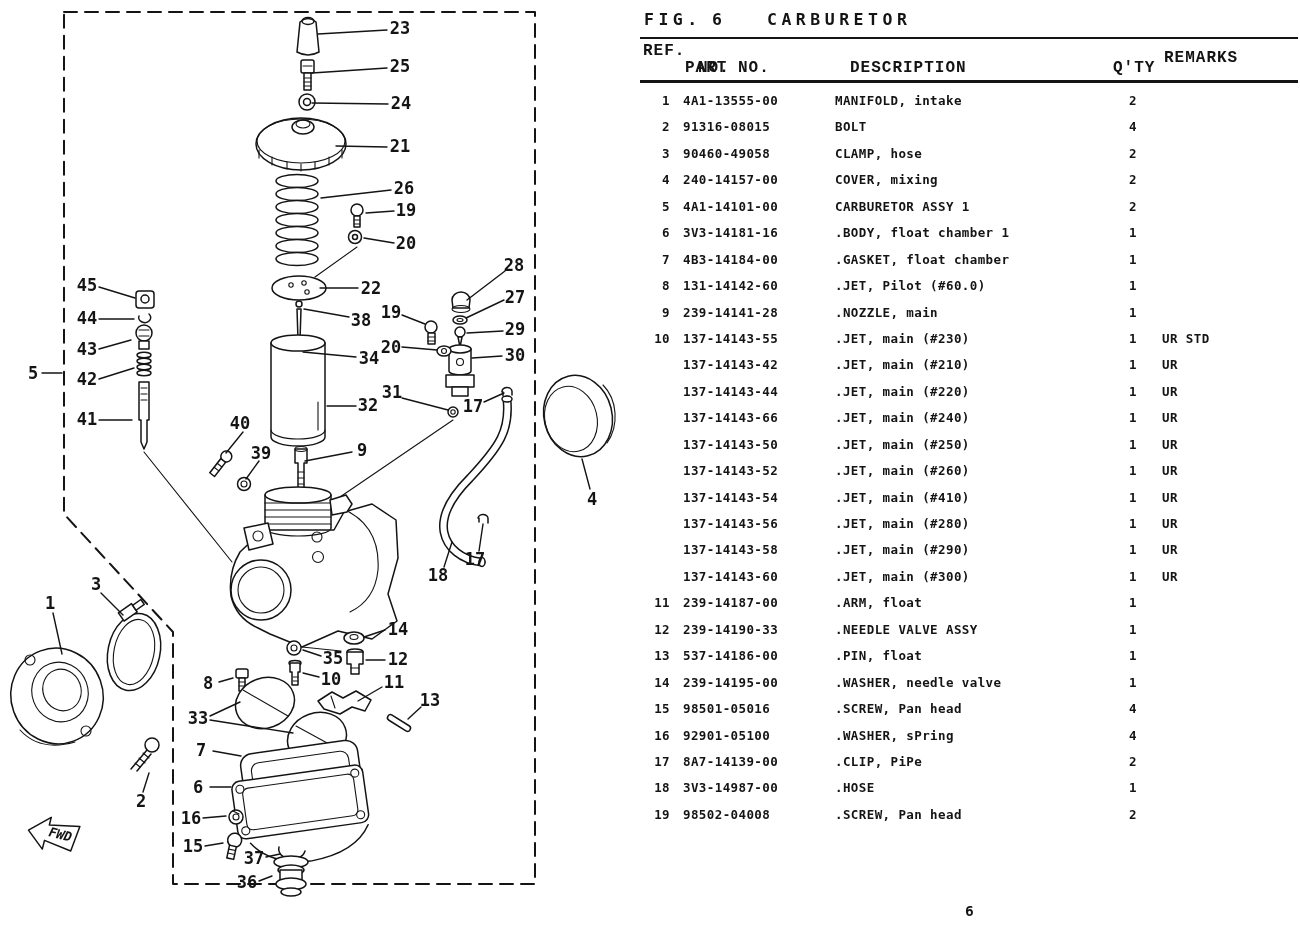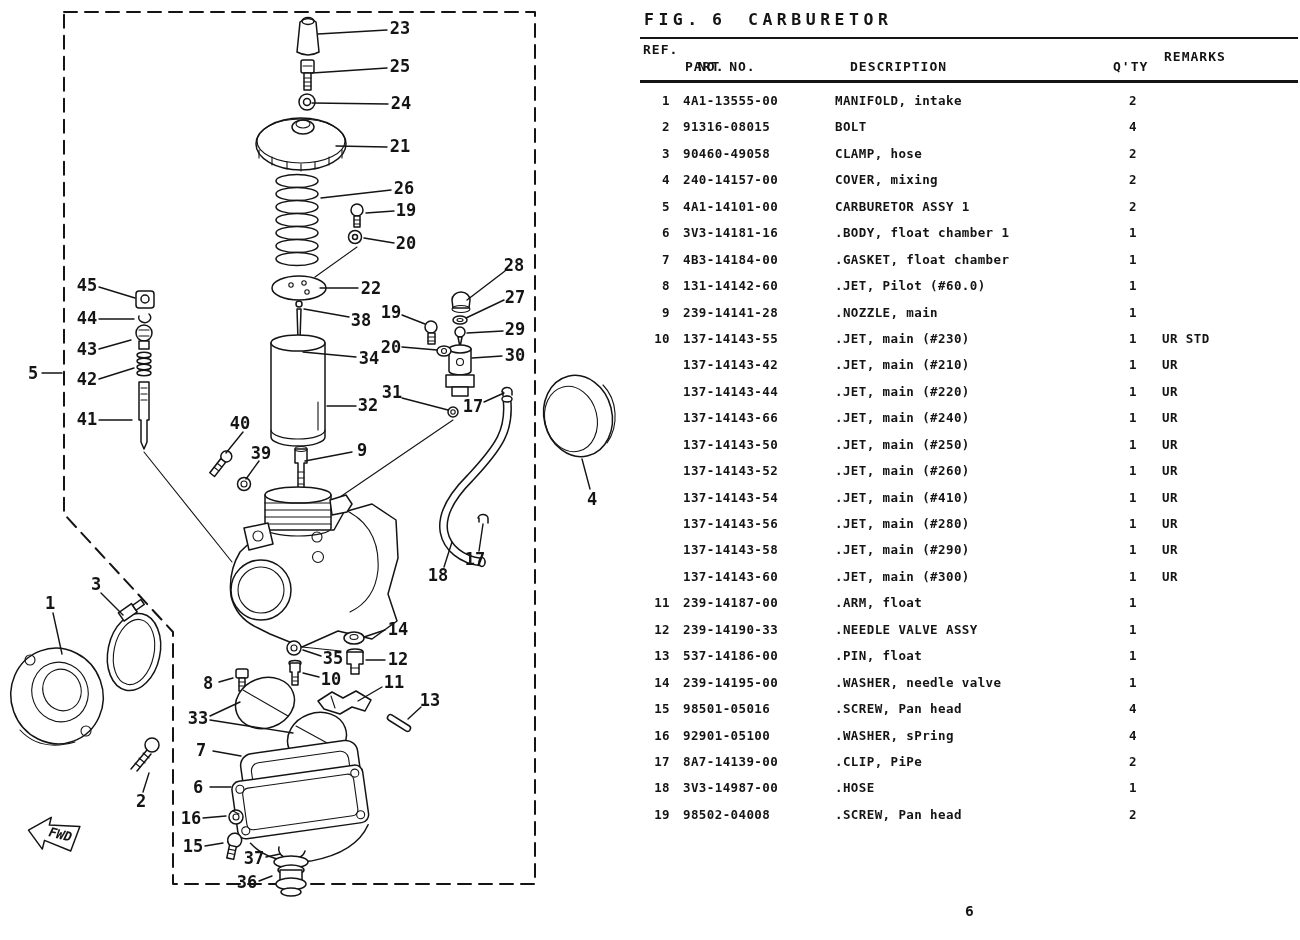--- a/index.html
+++ b/index.html
@@ -12,25 +12,25 @@
   #diagram-svg .wf{fill:#ffffff;}
   #diagram-svg .thin{stroke-width:1.1;}
   #diagram-svg .ld{stroke-width:1.4;}
   #diagram-svg .dash{stroke-width:2;stroke-dasharray:13 8;}
   #diagram-svg text{stroke:none;fill:#141414;font-family:"DejaVu Sans Mono",monospace;
       font-weight:bold;font-size:17px;text-anchor:middle;}
   #diagram-svg text.fwd{font-size:13px;font-style:italic;font-size:13px;}
   
   .panel{position:absolute;left:640px;top:0;width:660px;height:940px;font-weight:bold;}
   .fig-title span{position:absolute;top:10px;font-size:16.5px;letter-spacing:4.5px;white-space:pre;}
-  .t-label{left:4px;}  .t-num{left:72px;}  .t-name{left:108px;text-align:right;}
+  .t-label{left:4px;}  .t-num{left:72px;}  .t-name{left:127px;text-align:right;}
   .rule{position:absolute;left:0;width:658px;background:#141414;}
   .rule1{top:37px;height:2px;}
   .rule2{top:80px;height:3px;}
-  .hdr span{position:absolute;font-size:13px;letter-spacing:1px;white-space:pre;}
+  .hdr span{position:absolute;font-size:16px;letter-spacing:1px;white-space:pre;font-family:Liberation Mono, monospace;}
   .h-ref1{left:3px;top:42px;}
   .h-ref2{left:10px;top:59px;margin-left:48px;}
   .h-part{left:45px;top:59px;}
   .h-desc{left:210px;top:59px;}
   .h-qty{left:473px;top:59px;}
   .h-rem{left:524px;top:49px;}
   .rows{position:absolute;left:0;top:88px;width:660px;}
   .row{position:relative;height:26.45px;line-height:26.45px;font-size:12.5px;
        letter-spacing:0.4px;white-space:pre;}
   .row span{position:absolute;top:0;}

